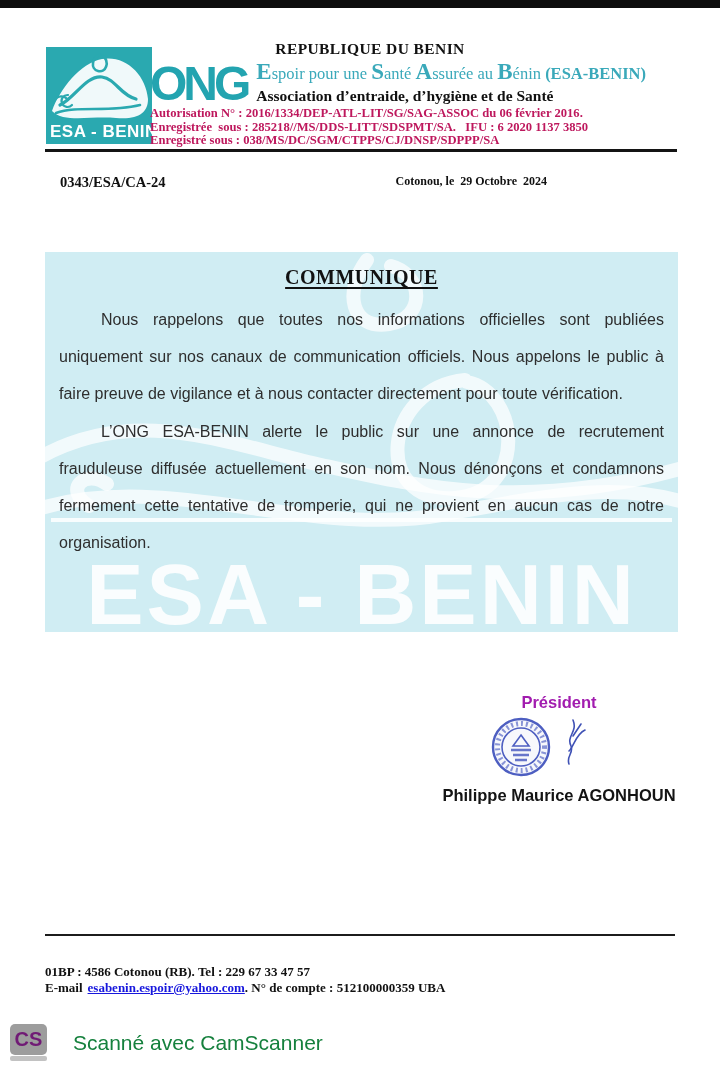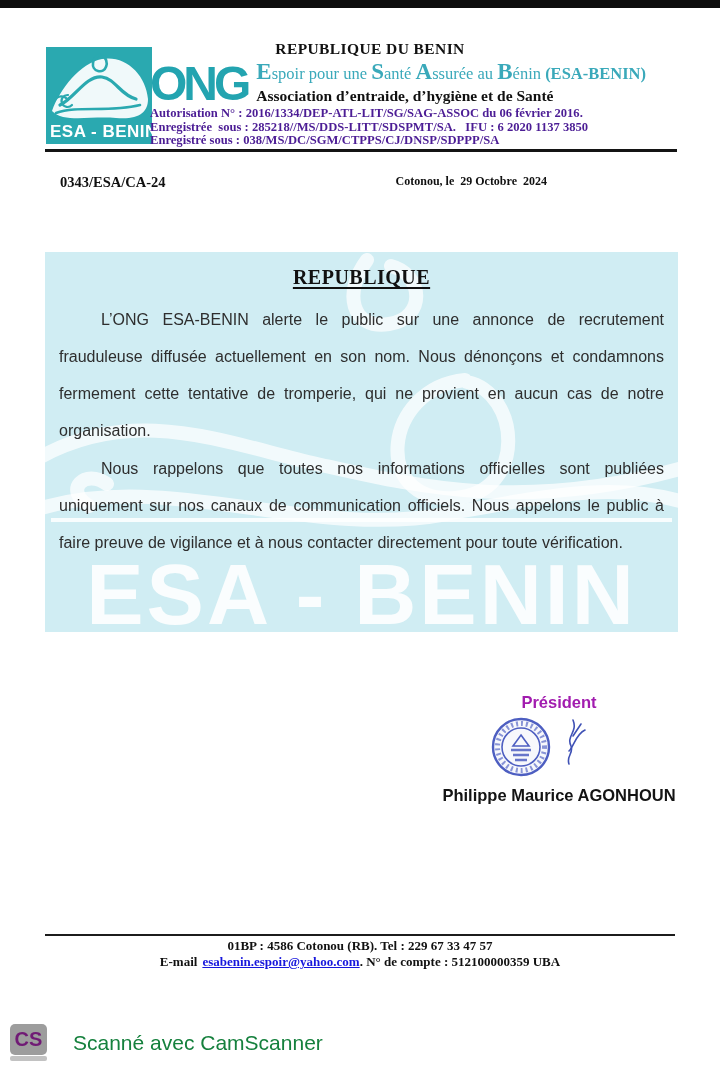--- a/index.html
+++ b/index.html
@@ -22,21 +22,21 @@
   .ong-row { display:flex; align-items:center; }
   .ong {
     font-family:"Liberation Sans", sans-serif; font-weight:bold; color:#23a4b0;
     font-size:48px; line-height:44px; letter-spacing:-4px; margin-right:9px; flex:0 0 auto;
   }
   .tagline { color:#3aa9ba; font-size:16.5px; line-height:22px; white-space:nowrap; }
   .tg-big { font-size:23px; font-weight:bold; }
   .tg-bold { font-weight:bold; }
   .association { font-weight:bold; font-size:15.5px; line-height:21px; color:#101010; }
   .reg-lines { margin-top:1px; }
-  .reg { font-weight:bold; font-size:12.6px; line-height:13.5px; white-space:pre; color:#4c1d95; }
+  .reg { font-weight:bold; font-size:12.6px; line-height:13.5px; white-space:pre; color:#be185d; }
   .rule { position:absolute; top:149px; left:45px; right:43px; height:3px; background:#141414; }
 
   
   .ref-row { position:absolute; top:174px; left:60px; right:60px; display:flex; }
   .ref-num { font-weight:bold; font-size:14.5px; }
   .place-date { font-weight:bold; font-size:12px; white-space:pre; margin-left:230px; }
 
   
   .box {
     position:absolute; top:252px; left:45px; width:633px; height:380px;
@@ -62,21 +62,21 @@
   .box-content p + p { margin-top:1px; }
 
   
   .sign-block { position:absolute; top:693px; right:30px; width:262px; text-align:center; }
   .sign-title { font-family:"Liberation Sans", sans-serif; font-weight:bold; font-size:16.5px; color:#a21caf; }
   .stamp-wrap { transform:translateX(-18px); margin-top:2px; }
   .sign-name { font-family:"Liberation Sans", sans-serif; font-weight:bold; font-size:16.5px; color:#141414; margin-top:2px; white-space:nowrap; }
 
   
   .footer-rule { position:absolute; top:934px; left:45px; right:45px; height:2px; background:#1c1c1c; }
-  .footer { position:absolute; top:938px; left:45px; right:45px; text-align:center; }
+  .footer { position:absolute; top:964px; left:45px; right:45px; text-align:left; }
   .footer-line1 { font-weight:bold; font-size:13px; line-height:16px; }
   .footer-line2 { font-weight:bold; font-size:13px; line-height:16px; }
   .email-link { color:#1717dd; text-decoration:underline; margin-left:5px; }
 
   
   .scan { position:absolute; top:1024px; left:10px; display:flex; align-items:center; }
   .cs-badge { width:37px; }
   .cs-square {
     width:37px; height:31px; background:#9d9d9d; border-radius:5px;
     display:flex; align-items:center; justify-content:center;
@@ -138,24 +138,24 @@
         <path d="M-10 208 C 90 150, 182 192, 272 212 C 370 234, 480 262, 645 214"></path>
         <path d="M-10 258 C 120 216, 262 288, 402 262 C 500 244, 572 228, 645 252"></path>
         <path d="M62 232 c -22 -16, -44 6, -18 22"></path>
       </g>
     </svg>
     <div class="wm-line"></div>
     <div class="wm-text">ESA - BENIN</div>
 
     <div class="box-content">
       <div class="communique-title">
-        <span>REPUBLIQUE</span>
+        <span>COMMUNIQUE</span>
       </div>
+      <p>Nous rappelons que toutes nos informations officielles sont publiées uniquement sur nos canaux de communication officiels. Nous appelons le public à faire preuve de vigilance et à nous contacter directement pour toute vérification.</p>
       <p>L’ONG ESA-BENIN alerte le public sur une annonce de recrutement frauduleuse diffusée actuellement en son nom. Nous dénonçons et condamnons fermement cette tentative de tromperie, qui ne provient en aucun cas de notre organisation.</p>
-      <p>Nous rappelons que toutes nos informations officielles sont publiées uniquement sur nos canaux de communication officiels. Nous appelons le public à faire preuve de vigilance et à nous contacter directement pour toute vérification.</p>
     </div>
   </div>
 
   <div class="sign-block">
     <div class="sign-title">Président</div>
     <div class="stamp-wrap">
       <svg width="128" height="66" viewBox="0 0 128 66">
         <g stroke="#4d5ec1" fill="none">
           <circle cx="44" cy="33" r="28" stroke-width="2.4" fill="rgba(90,110,200,0.05)"></circle>
           <circle cx="44" cy="33" r="19" stroke-width="1.6"></circle>

